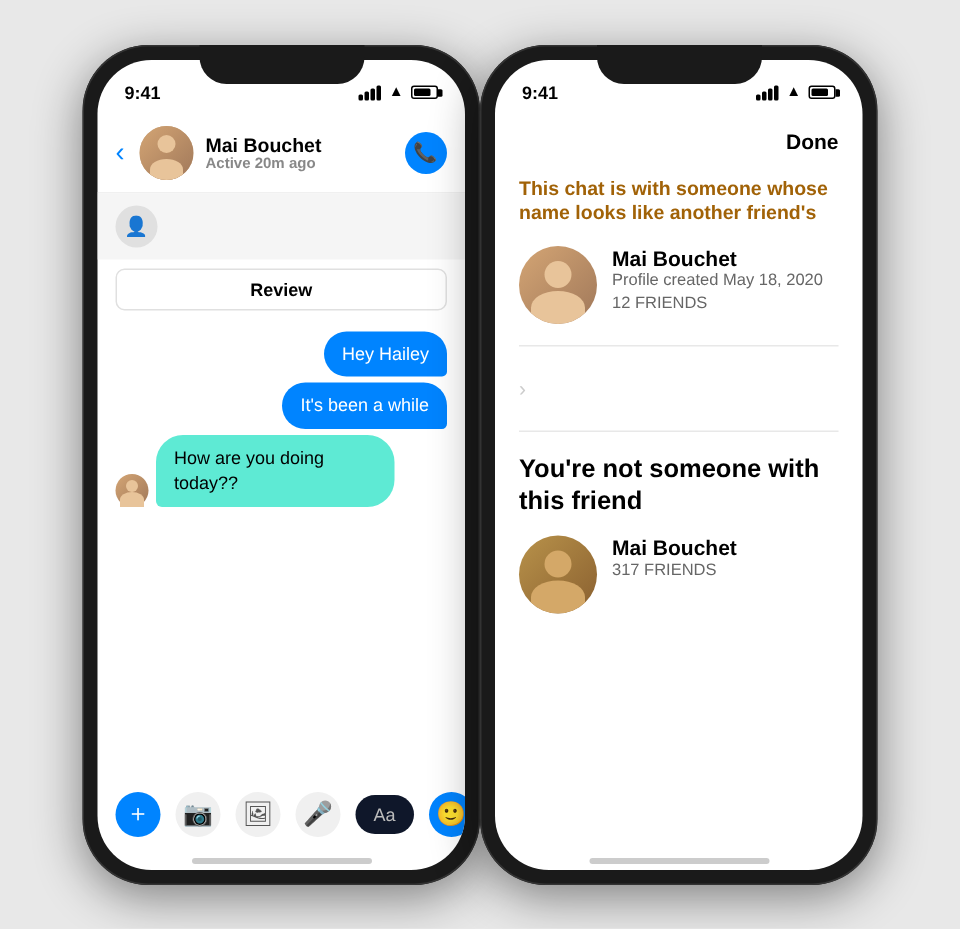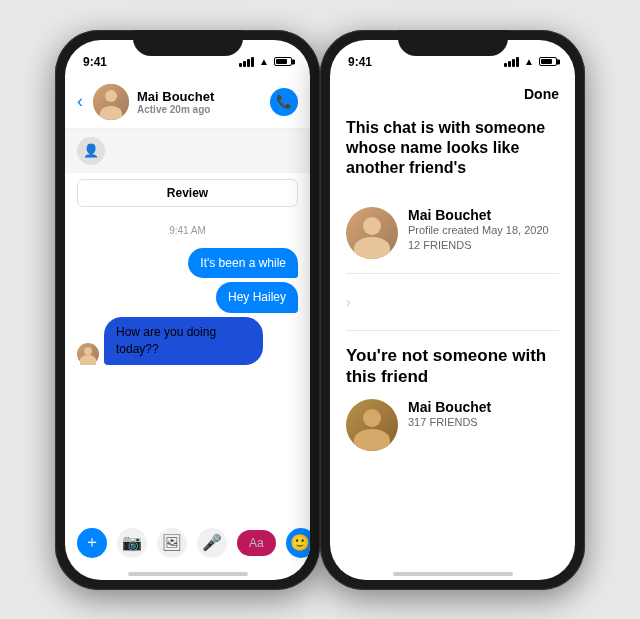--- a/index.html
+++ b/index.html
@@ -240,21 +240,21 @@
     }
 
     .msg-bubble.sent {
       background: #0084ff;
       color: #fff;
       align-self: flex-end;
       border-bottom-right-radius: 4px;
     }
 
     .msg-bubble.received {
-      background: #1d4ed8;
+      background: #5eead4;
       color: #000;
       align-self: flex-start;
       border-bottom-left-radius: 4px;
     }
 
     .received-row {
       display: flex; align-items: flex-end; gap: 5px;
     }
 
     .small-avatar {
@@ -300,21 +300,21 @@
       display: flex; align-items: center; justify-content: center;
       font-size: 16px;
       flex-shrink: 0;
     }
 
     .toolbar-icon.blue { background: #0084ff; color: #fff; }
     .toolbar-icon.outline { background: #f0f0f0; color: #555; }
 
     .chat-input {
       flex: 1;
-      background: #be185d;
+      background: #0f172a;
       border-radius: 18px;
       padding: 6px 12px;
       font-size: 12px;
       color: #bbb;
       display: flex; align-items: center;
     }
 
     .home-indicator {
       width: 120px; height: 4px;
       background: #000;
@@ -338,25 +338,25 @@
       color: #000;
     }
 
     .safety-content {
       flex: 1;
       padding: 10px 16px;
       overflow: hidden;
     }
 
     .safety-title {
-      font-size: 16px;
+      font-size: 13px;
       font-weight: 800;
-      color: #000000;
+      color: #a16207;
       line-height: 1.25;
-      margin-bottom: 29px;
+      margin-bottom: 14px;
     }
 
     .safety-person-card {
       display: flex;
       align-items: flex-start;
       gap: 10px;
       margin-bottom: 14px;
     }
 
     .safety-avatar {
@@ -502,24 +502,23 @@
         </div>
         <div class="header-phone-icon">📞</div>
       </div>
 
       <div class="warning-banner">
         <div class="warning-icon">👤</div>
       </div>
       <button class="review-btn">Review</button>
 
       <div class="chat-messages">
-        <div class="time-label">9:41 AM</div>
-
+
+        <div class="msg-bubble sent">Hey Hailey</div>
         <div class="msg-bubble sent">It's been a while</div>
-        <div class="msg-bubble sent">Hey Hailey</div>
 
         <div class="received-row">
           <div class="small-avatar"></div>
           <div class="msg-bubble received">How are you doing today??</div>
         </div>
       </div>
 
       <div class="chat-toolbar">
         <div class="toolbar-icon blue">＋</div>
         <div class="toolbar-icon outline">📷</div>

